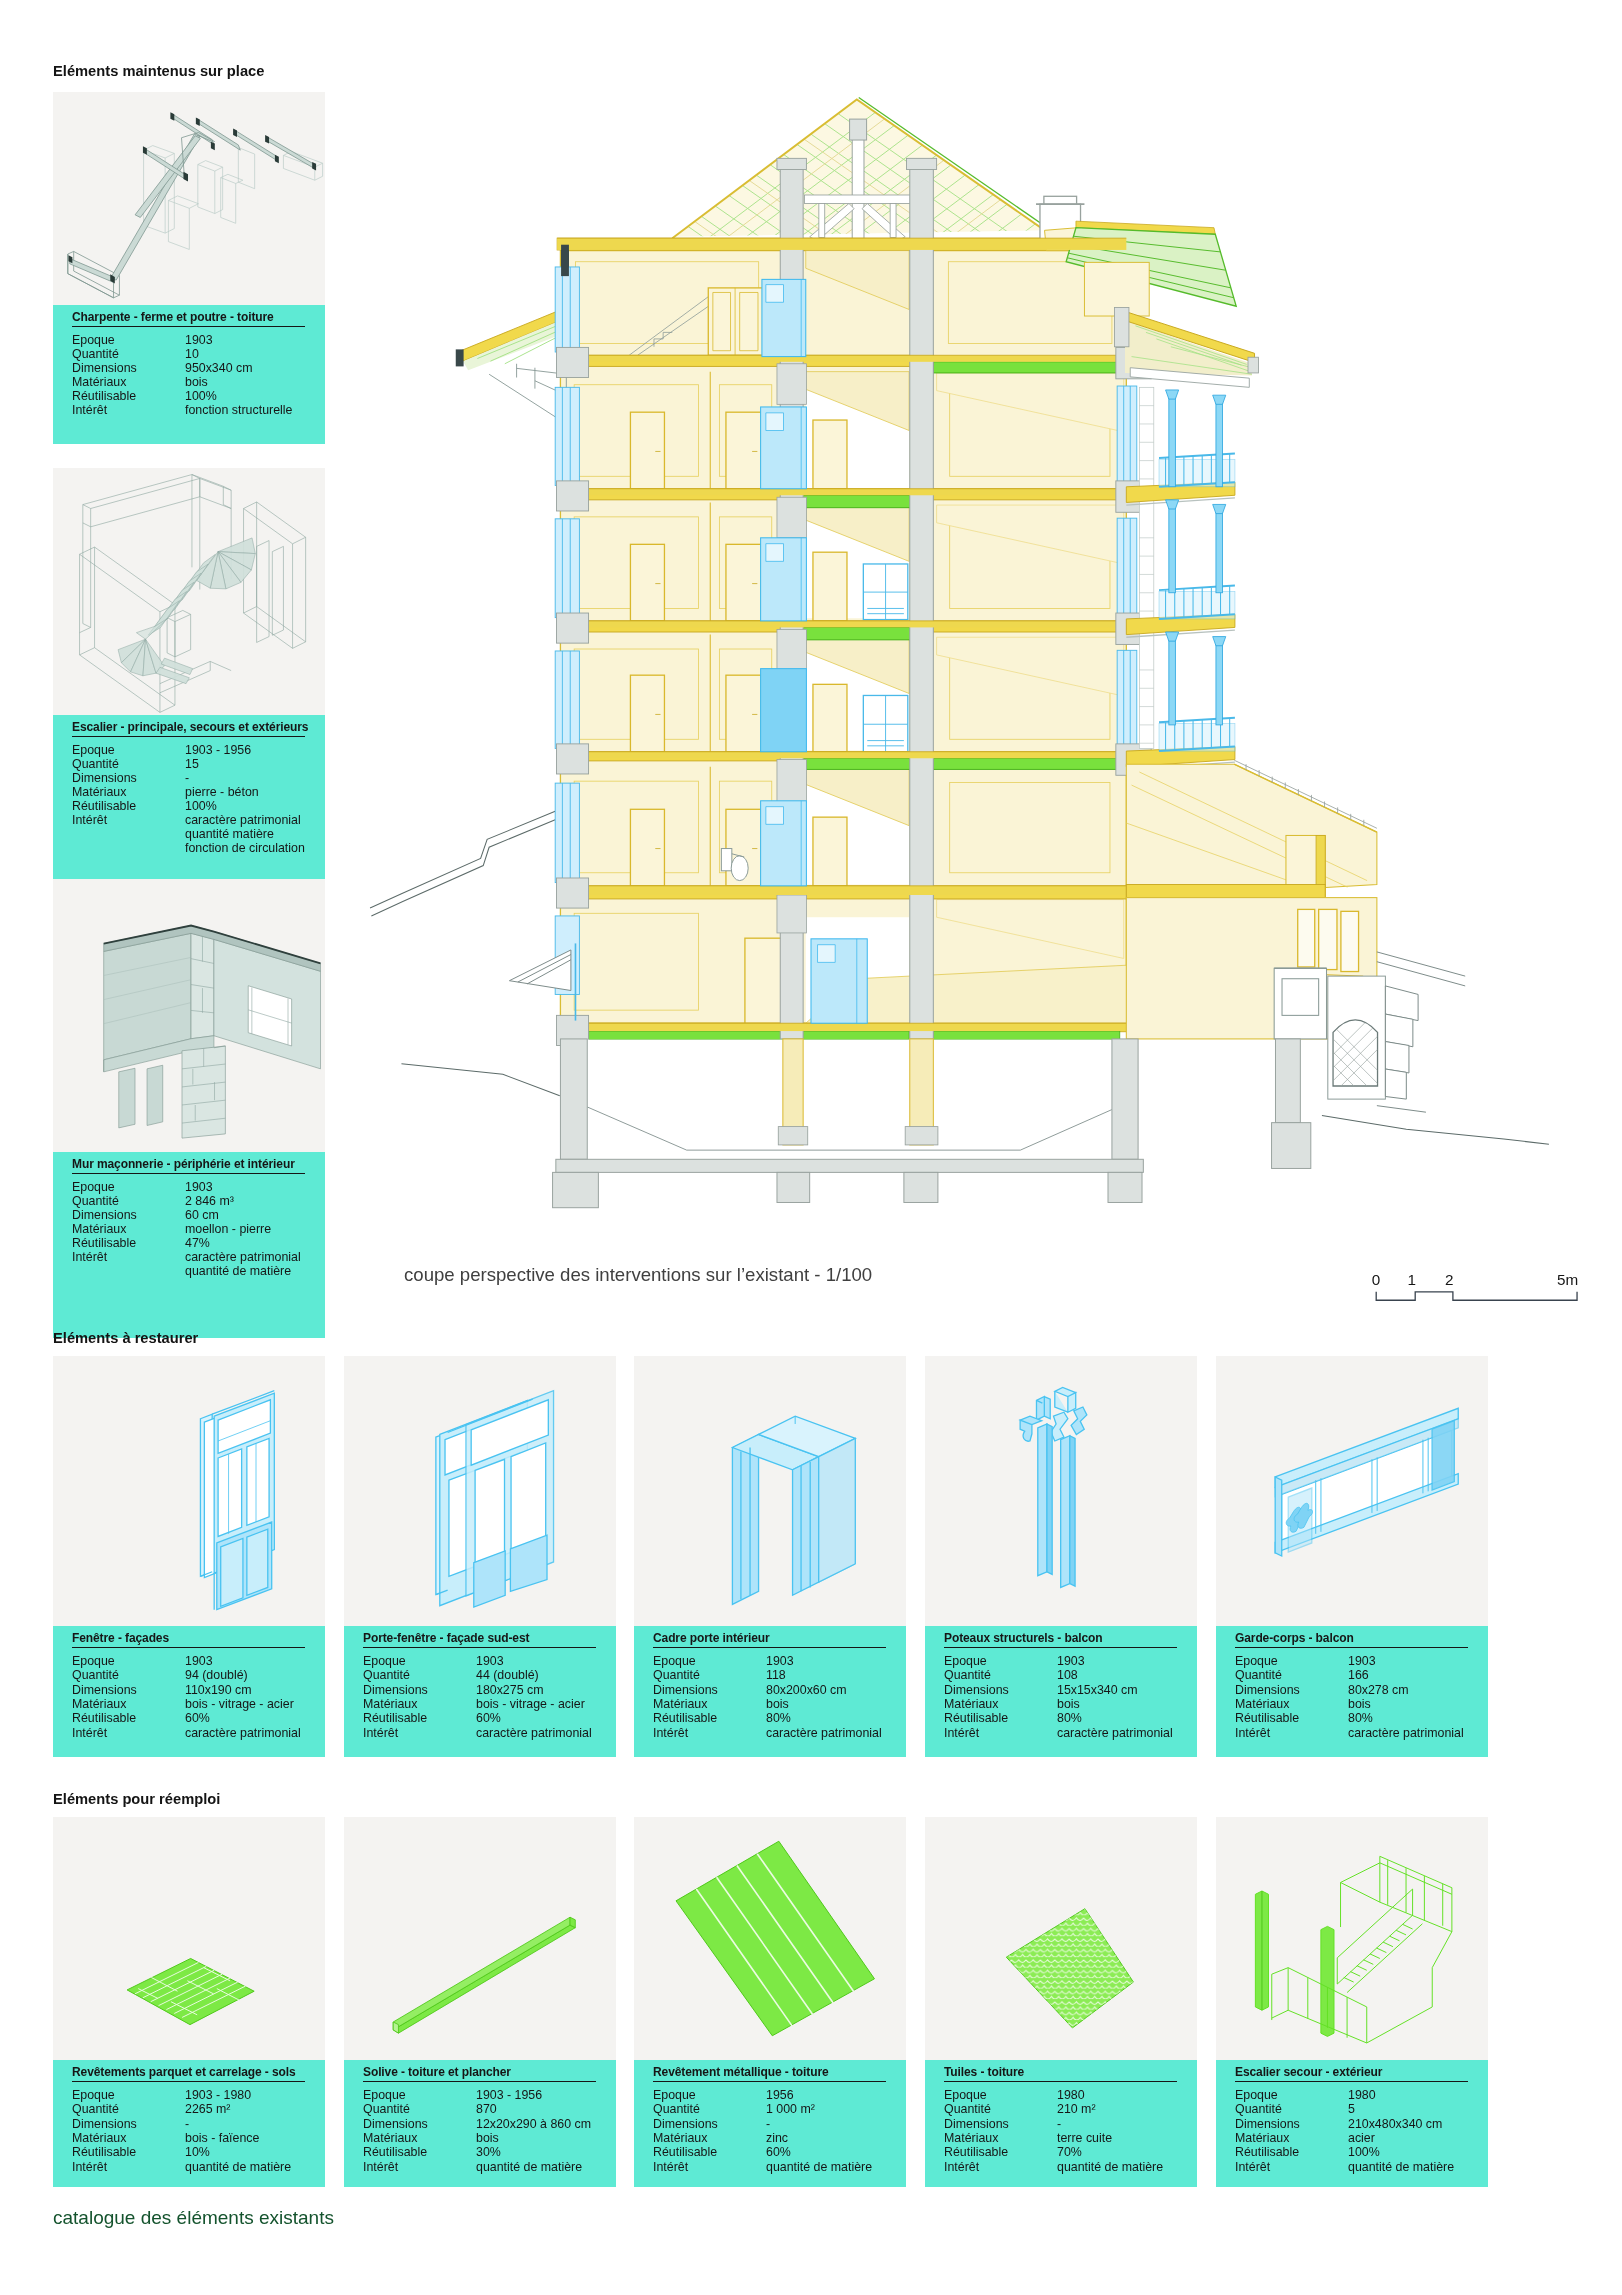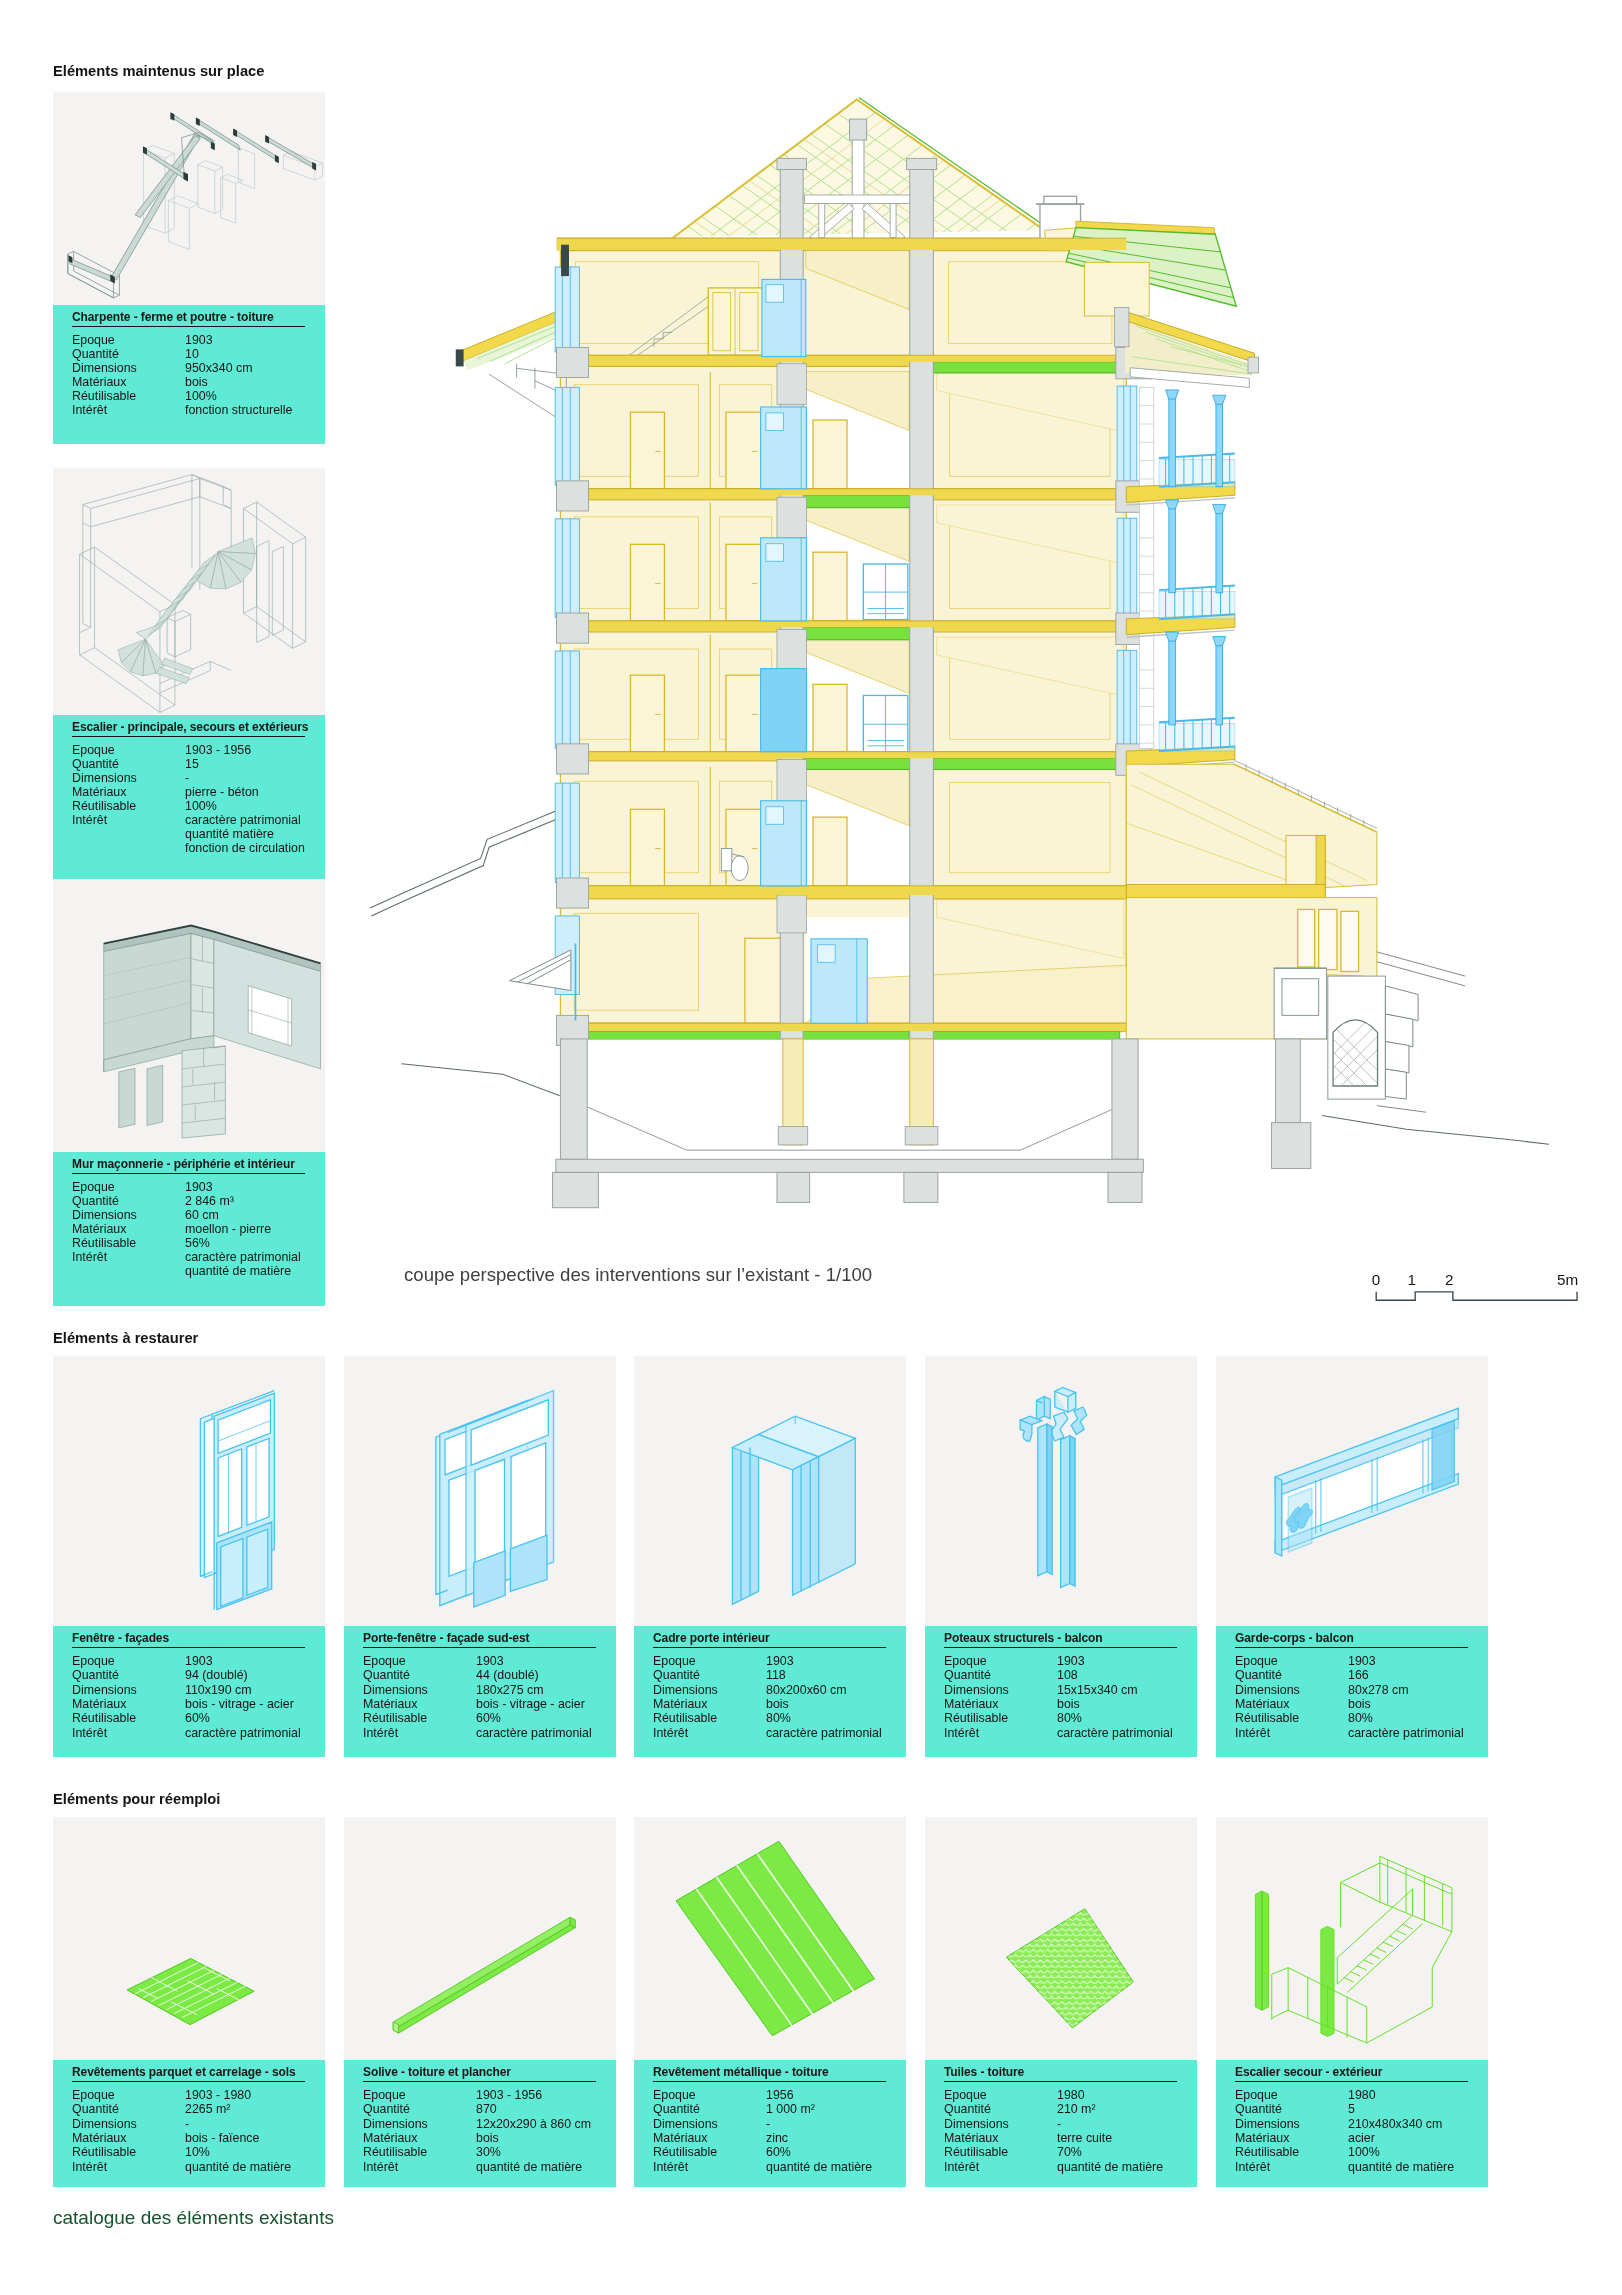--- a/index.html
+++ b/index.html
@@ -180,42 +180,42 @@
 <path fill="#c8d9d4" d="M60,285 L205,250 L243,245 L243,265 L205,270 L60,305 Z"></path>
 <path fill="#dae6e2" d="M190,270 L262,262 L262,408 L190,415 Z"></path>
 <path d="M190,300 L262,292 M190,330 L262,322 M190,360 L262,352 M190,390 L262,382 M226,266 L226,296 M208,300 L208,326 M244,322 L244,352 M212,360 L212,386" stroke="#8fa6a1"></path>
 <path fill="#c8d9d4" d="M85,305 L112,299 L112,392 L85,398 Z"></path>
 <path fill="#c8d9d4" d="M132,300 L158,294 L158,388 L132,394 Z"></path>
 <path d="M60,305 L60,285 M243,265 L262,262" stroke="#7e968f"></path>
 </g>
 </svg>
 </div>
 
-<div class="cd" style="height:154px">
+<div class="cd" style="height:186px">
 <h3>Mur maçonnerie - périphérie et intérieur</h3>
 <div class="rows">
 <div class="r">
           <span class="l">Epoque</span>
           <span class="v">1903</span>
         </div>
 <div class="r">
           <span class="l">Quantité</span>
           <span class="v">2 846 m³</span>
         </div>
 <div class="r">
           <span class="l">Dimensions</span>
           <span class="v">60 cm</span>
         </div>
 <div class="r">
           <span class="l">Matériaux</span>
           <span class="v">moellon - pierre</span>
         </div>
 <div class="r">
           <span class="l">Réutilisable</span>
-          <span class="v">56%</span>
+          <span class="v">47%</span>
         </div>
 <div class="r">
           <span class="l">Intérêt</span>
           <span class="v">caractère patrimonial<br>quantité de matière</span>
         </div>
 </div>
 </div>
 </div>
 
 <svg class="abs" style="left:366px;top:72px" width="1204" height="1243" viewBox="560 110 1840 1900" fill="none">

